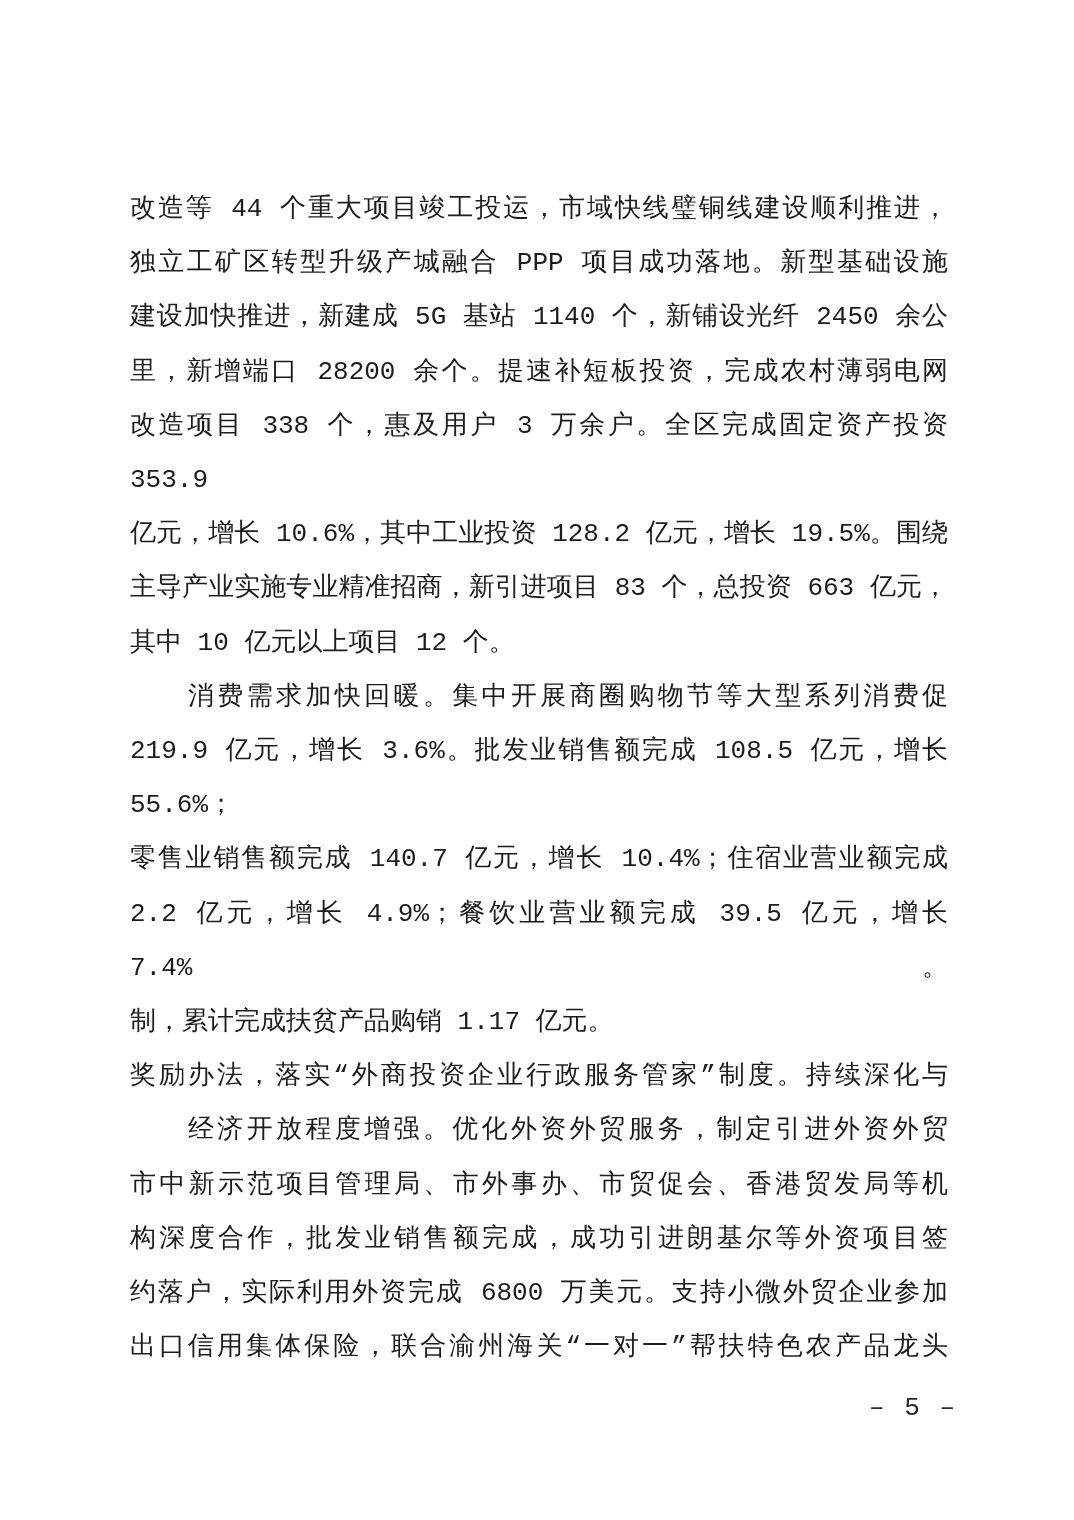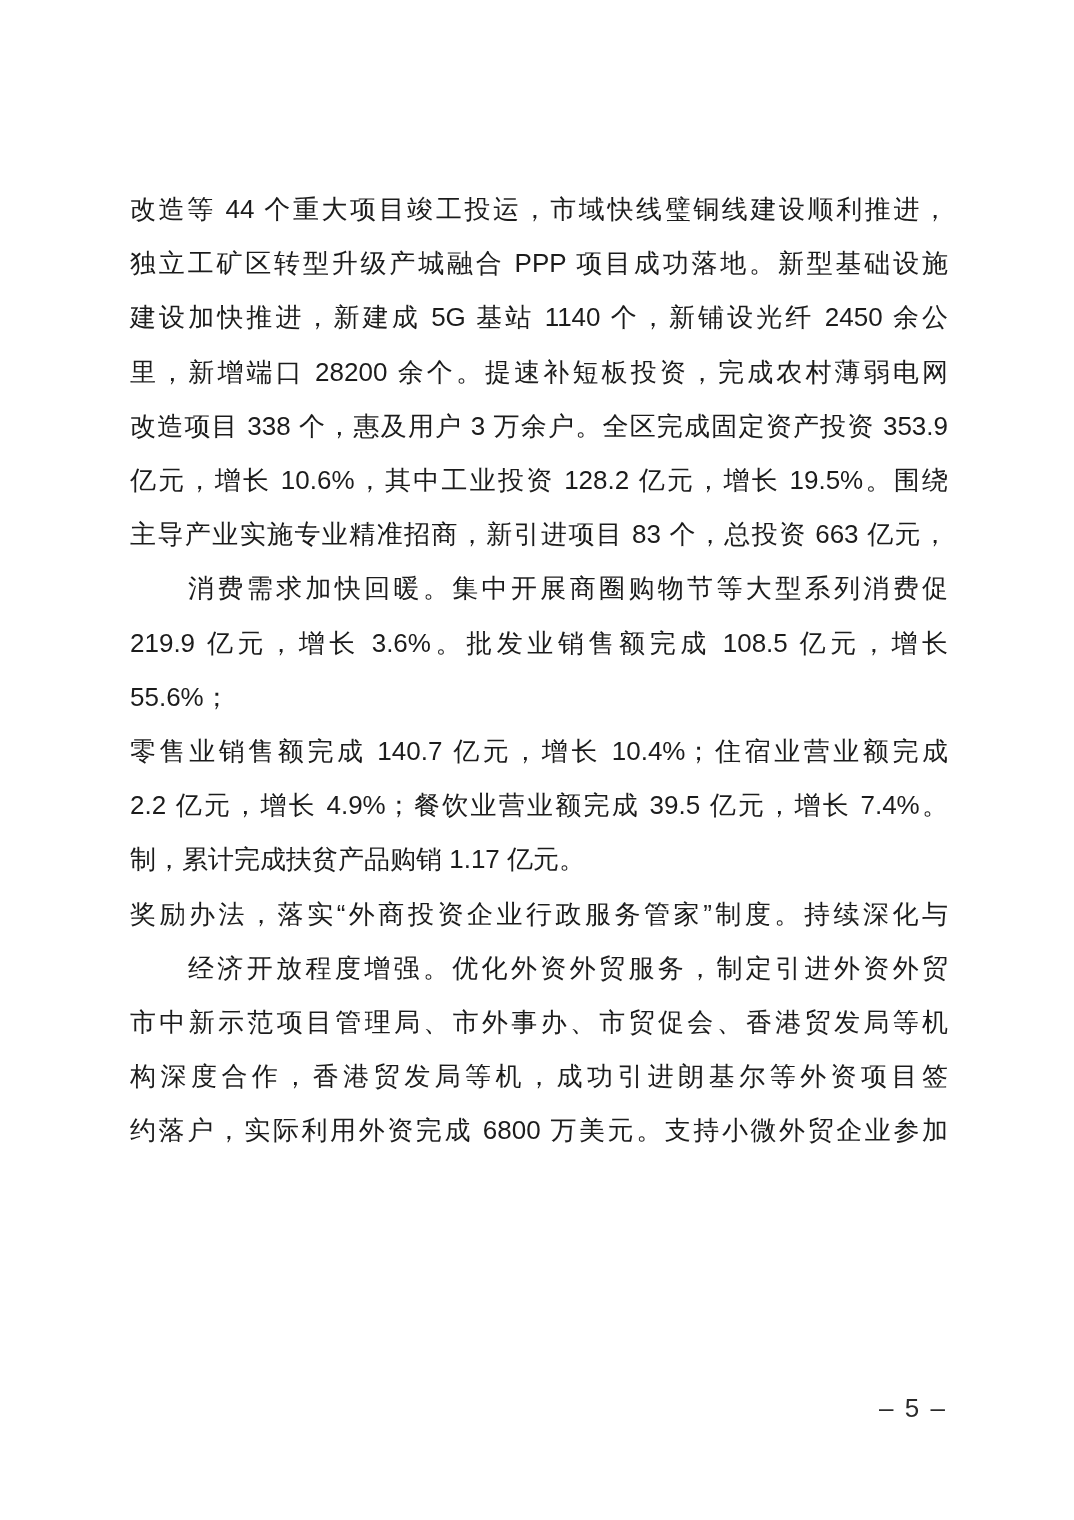--- a/index.html
+++ b/index.html
@@ -2,21 +2,21 @@
 <html><head>
 <meta charset="utf-8">
 <style>
   html, body { margin: 0; padding: 0; background: #ffffff; }
   .page {
     position: relative;
     width: 1074px;
     height: 1520px;
     background: #ffffff;
     overflow: hidden;
-    font-family: Liberation Sans, sans-serif;
+    font-family: Liberation Mono, monospace;
     color: #1c1c1c;
   }
   .text-block {
     position: absolute;
     left: 130px;
     top: 182px;
     width: 818px;
     font-size: 26px;
     line-height: 54.2px;
   }
@@ -43,25 +43,27 @@
 
 <div class="page">
   <div class="text-block">
       <div class="line">改造等 44 个重大项目竣工投运，市域快线璧铜线建设顺利推进，</div>
       <div class="line">独立工矿区转型升级产城融合 PPP 项目成功落地。新型基础设施</div>
       <div class="line">建设加快推进，新建成 5G 基站 1140 个，新铺设光纤 2450 余公</div>
       <div class="line">里，新增端口 28200 余个。提速补短板投资，完成农村薄弱电网</div>
       <div class="line">改造项目 338 个，惠及用户 3 万余户。全区完成固定资产投资 353.9</div>
       <div class="line">亿元，增长 10.6%，其中工业投资 128.2 亿元，增长 19.5%。围绕</div>
       <div class="line">主导产业实施专业精准招商，新引进项目 83 个，总投资 663 亿元，</div>
+      <div class="line last">其中 10 亿元以上项目 12 个。</div>
       <div class="line indent">消费需求加快回暖。集中开展商圈购物节等大型系列消费促</div>
       <div class="line">219.9 亿元，增长 3.6%。批发业销售额完成 108.5 亿元，增长 55.6%；</div>
       <div class="line">零售业销售额完成 140.7 亿元，增长 10.4%；住宿业营业额完成</div>
       <div class="line">2.2 亿元，增长 4.9%；餐饮业营业额完成 39.5 亿元，增长 7.4%。</div>
       <div class="line last">制，累计完成扶贫产品购销 1.17 亿元。</div>
       <div class="line">奖励办法，落实“外商投资企业行政服务管家”制度。持续深化与</div>
       <div class="line indent">经济开放程度增强。优化外资外贸服务，制定引进外资外贸</div>
       <div class="line">市中新示范项目管理局、市外事办、市贸促会、香港贸发局等机</div>
-      <div class="line">构深度合作，香港贸发局等机，成功引进朗基尔等外资项目签</div>
+      <div class="line">构深度合作，批发业销售额完成，成功引进朗基尔等外资项目签</div>
       <div class="line">约落户，实际利用外资完成 6800 万美元。支持小微外贸企业参加</div>
+      <div class="line">出口信用集体保险，联合渝州海关“一对一”帮扶特色农产品龙头</div>
     </div>
   <div class="footer">– 5 –</div>
 </div>
 
 </body></html>

